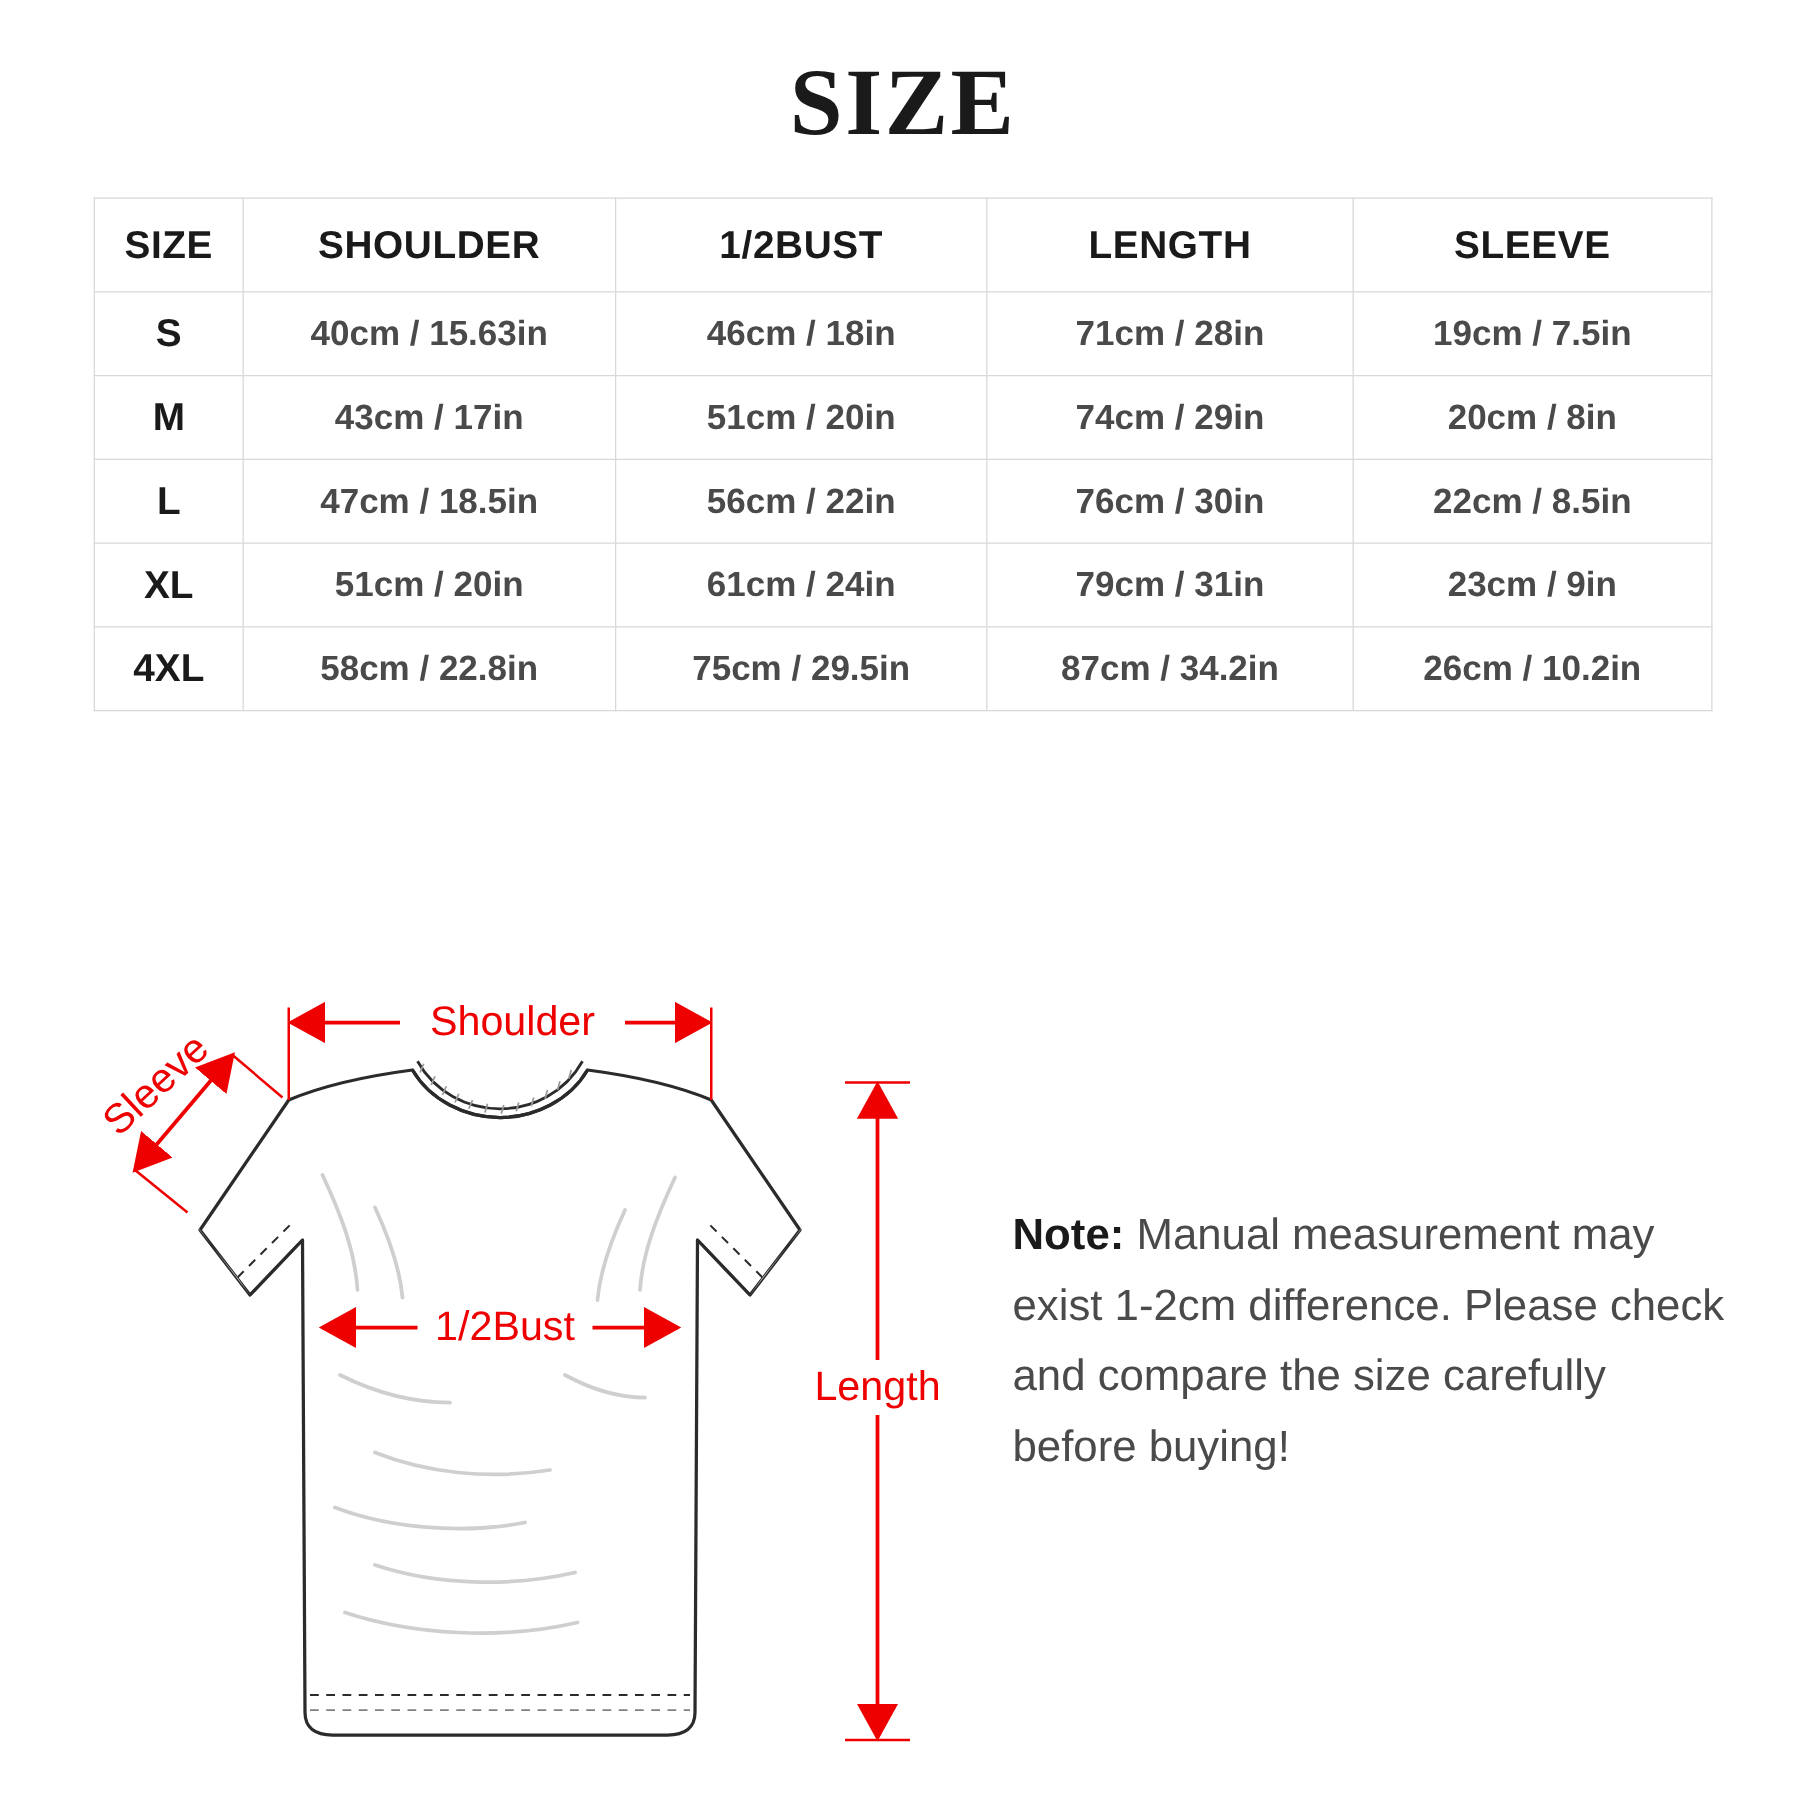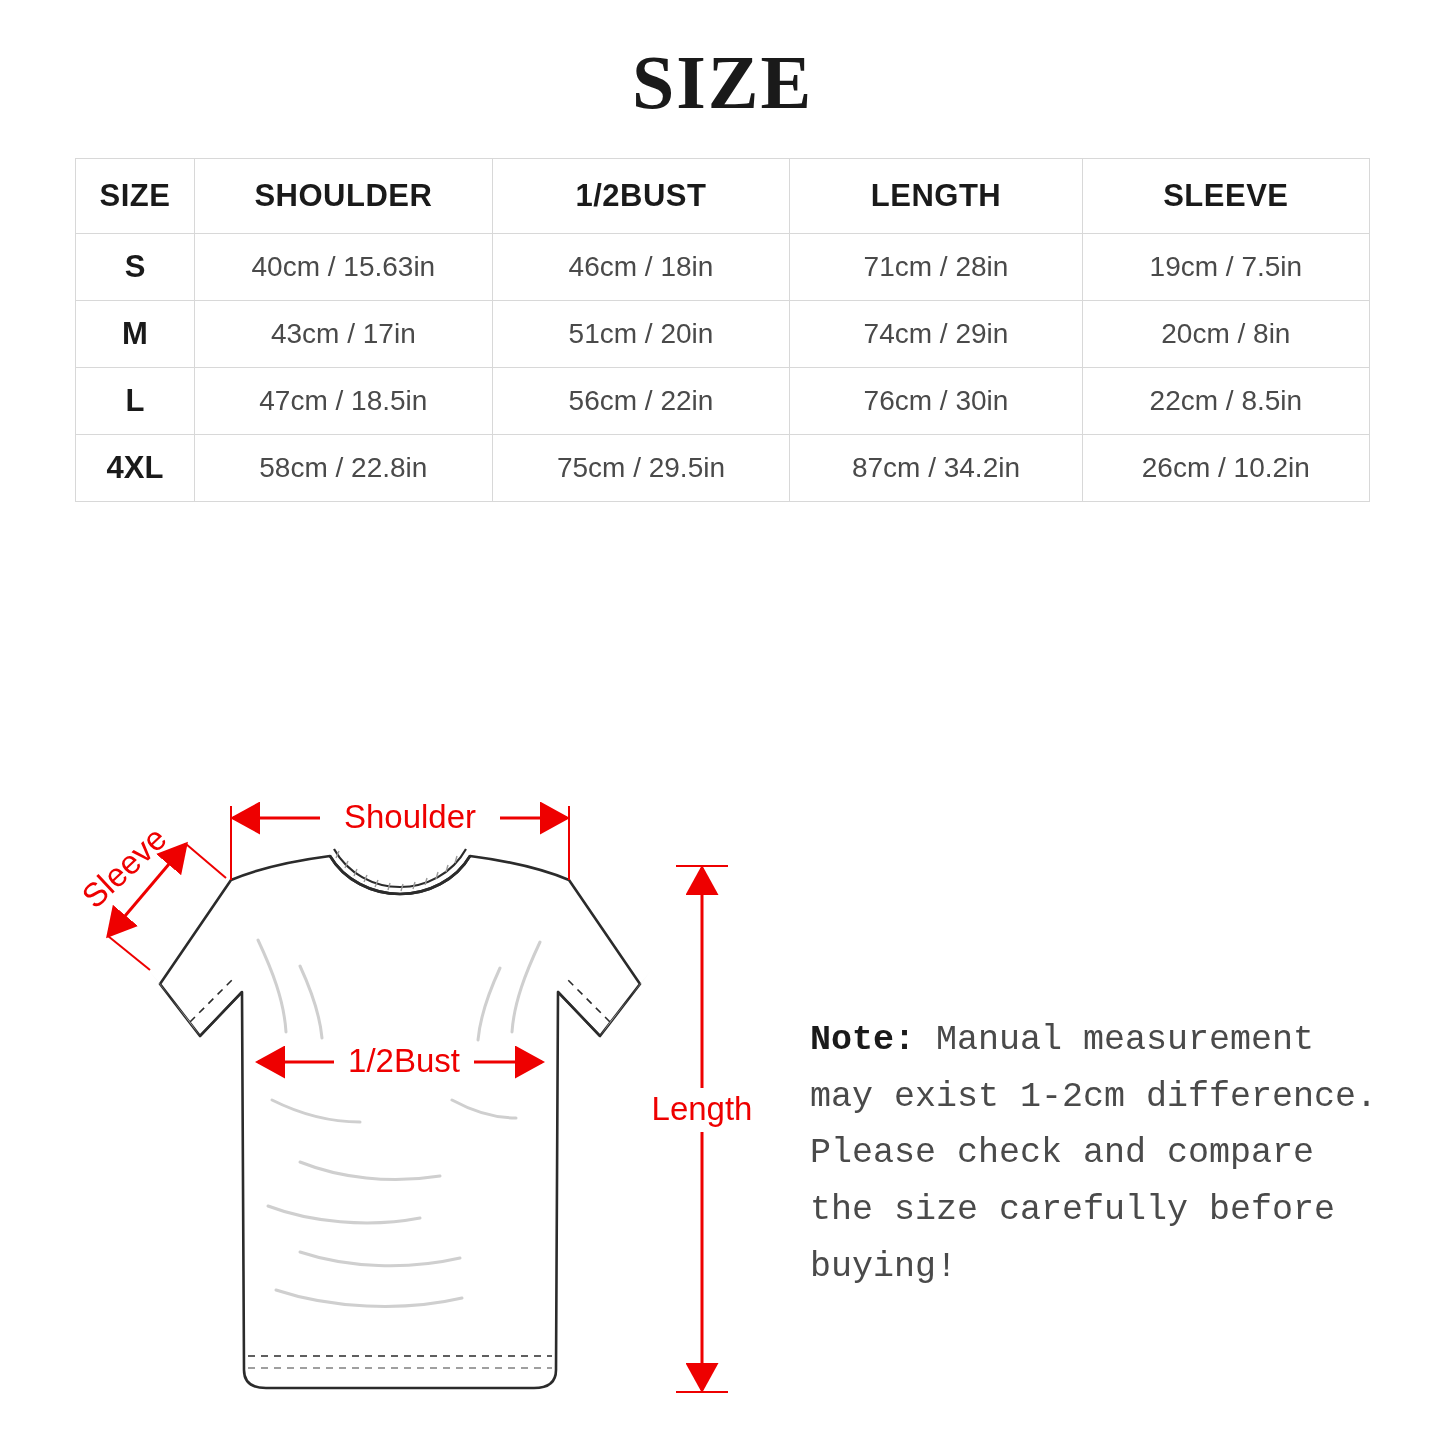--- a/index.html
+++ b/index.html
@@ -35,21 +35,21 @@
     width: 1295px;
   }
   table {
     border-collapse: collapse;
     width: 100%;
     table-layout: fixed;
   }
   table td, table th {
     border: 1px solid #d8d8d8;
     text-align: center;
-    font-weight: normal;
+    font-weight: bold;
   }
   thead th {
     height: 72px;
     font-size: 31px;
     font-weight: bold;
     color: #1a1a1a;
     letter-spacing: 0.5px;
   }
   tbody td {
     height: 64px;
@@ -74,26 +74,25 @@
     top: 770px;
     width: 780px;
     height: 660px;
   }
   #diagram svg { display: block; }
 
   
   #note {
     position: absolute;
     left: 810px;
-    top: 1012px;
+    top: 960px;
     width: 580px;
     font-size: 35px;
     line-height: 1.62;
     color: #4a4a4a;
-    font-family: Liberation Mono, monospace;
   }
   #note b {
     color: #1a1a1a;
     font-weight: bold;
   }
 </style>
 </head>
 <body>
 
 <div id="title">SIZE</div>
@@ -130,20 +129,27 @@
         <td>51cm / 20in</td>
         <td>74cm / 29in</td>
         <td>20cm / 8in</td>
       </tr>
       <tr>
         <td class="size-cell">L</td>
         <td>47cm / 18.5in</td>
         <td>56cm / 22in</td>
         <td>76cm / 30in</td>
         <td>22cm / 8.5in</td>
+      </tr>
+      <tr>
+        <td class="size-cell">XL</td>
+        <td>51cm / 20in</td>
+        <td>61cm / 24in</td>
+        <td>79cm / 31in</td>
+        <td>23cm / 9in</td>
       </tr>
       <tr>
         <td class="size-cell">4XL</td>
         <td>58cm / 22.8in</td>
         <td>75cm / 29.5in</td>
         <td>87cm / 34.2in</td>
         <td>26cm / 10.2in</td>
       </tr>
     </tbody>
   </table>

